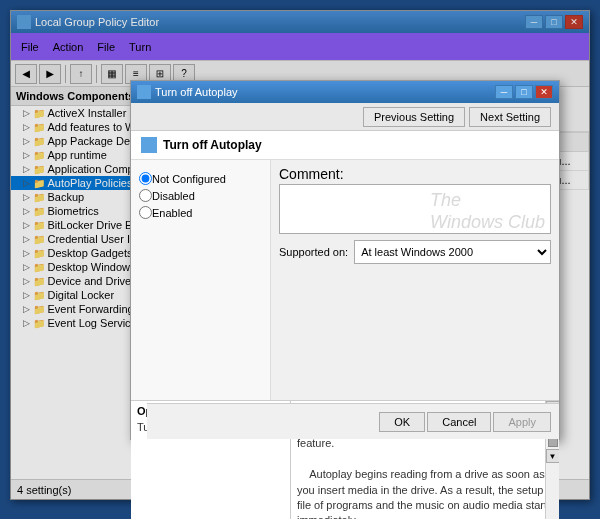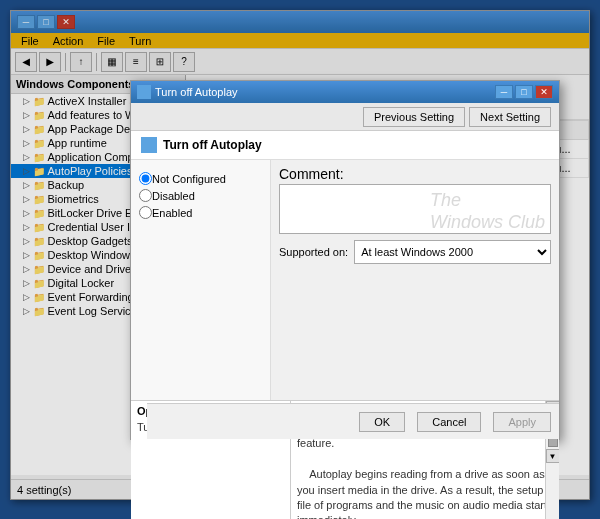--- a/index.html
+++ b/index.html
@@ -58,22 +58,22 @@
       font-size: 9px;
       display: flex;
       align-items: center;
       justify-content: center;
       cursor: pointer;
     }
     .win-btn.close { background: #c0392b; border-color: #a93226; }
 
     
     .menu-bar {
-      background: #eab308;
-      height: 16px;
+      background: #8b5cf6;
+      height: 28px;
       display: flex;
       align-items: center;
       padding: 0 4px;
       border-bottom: 1px solid #ccc;
       gap: 2px;
     }
     .menu-item {
       padding: 2px 6px;
       cursor: pointer;
       font-size: 11px;
@@ -419,41 +419,45 @@
 
     
     .dialog-footer {
       height: 36px;
       background: #f0f0f0;
       border-top: 1px solid #ccc;
       display: flex;
       align-items: center;
       justify-content: flex-end;
       padding: 0 8px;
-      gap: 12px;
+      gap: 2px;
       position: absolute;
       bottom: 0;
       left: 16px;
       right: 0;
     }
     .footer-btn {
       padding: 3px 14px;
       background: #e8e8e8;
       border: 1px solid #aaa;
       cursor: pointer;
       font-size: 11px;
     }
     .footer-btn.disabled { color: #999; cursor: default; }
   </style>
 </head>
 <body>
 
 <div class="main-window">
 
   <div class="title-bar">
+    <div class="title-bar-left">
+      <div class="title-bar-icon"></div>
+      <span>Local Group Policy Editor</span>
+    </div>
     <div class="window-controls">
       <div class="win-btn">─</div>
       <div class="win-btn">□</div>
       <div class="win-btn close">✕</div>
     </div>
   </div>
 
   <div class="menu-bar">
     <span class="menu-item">File</span>
     <span class="menu-item">Action</span>

